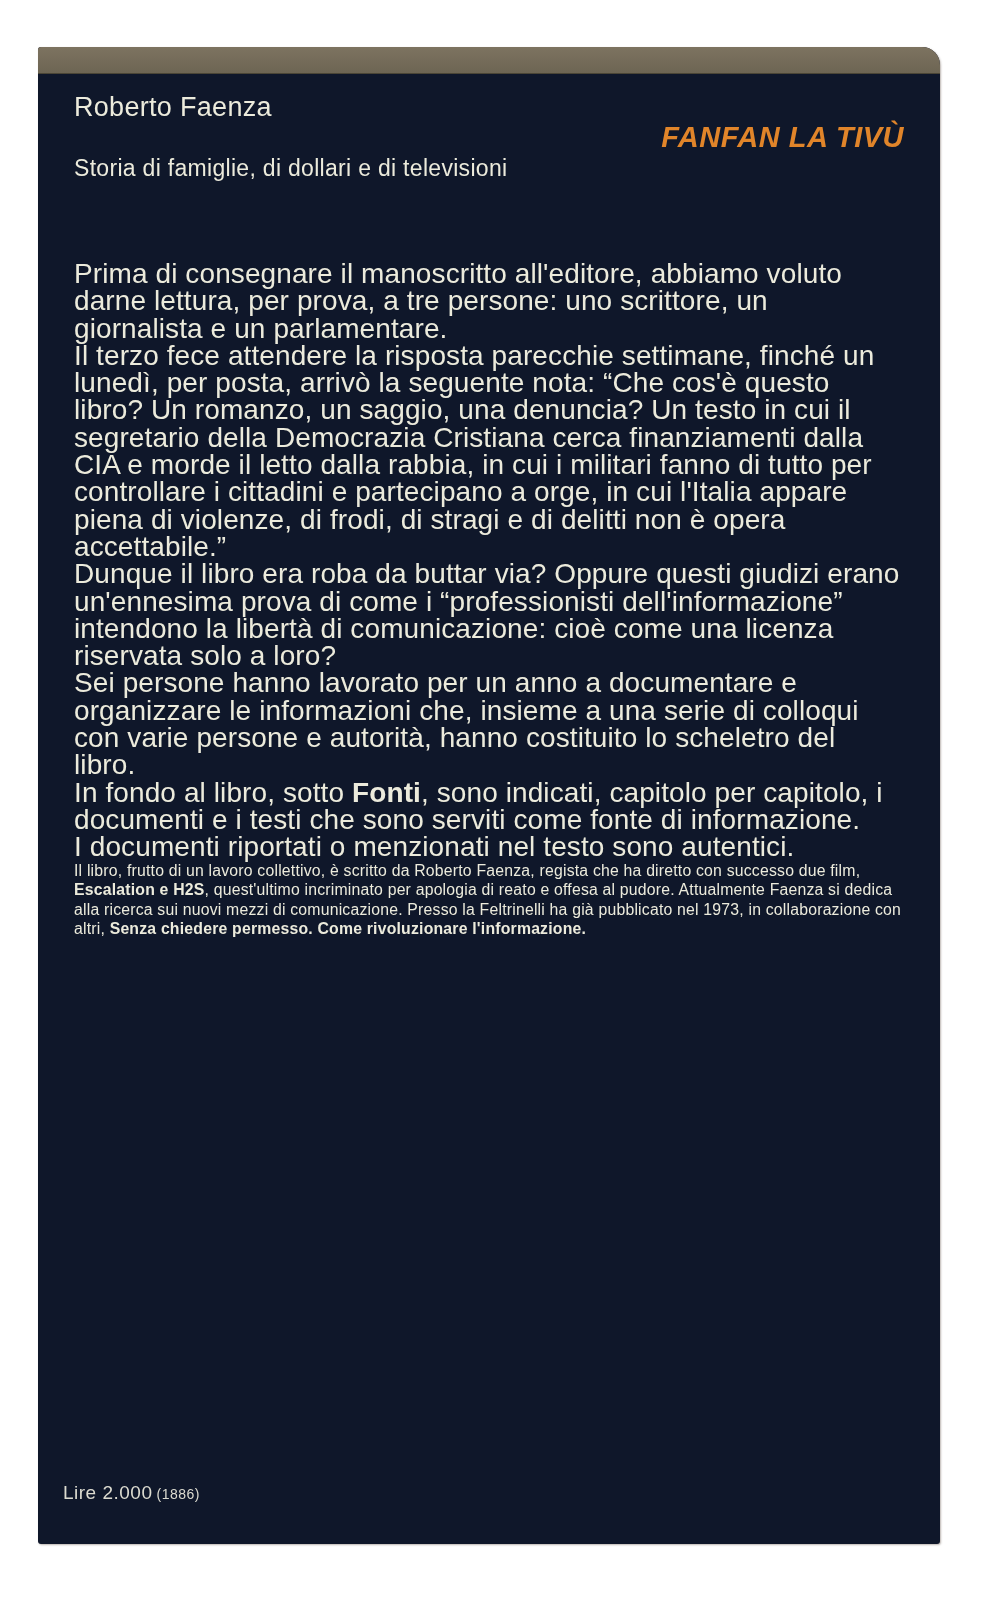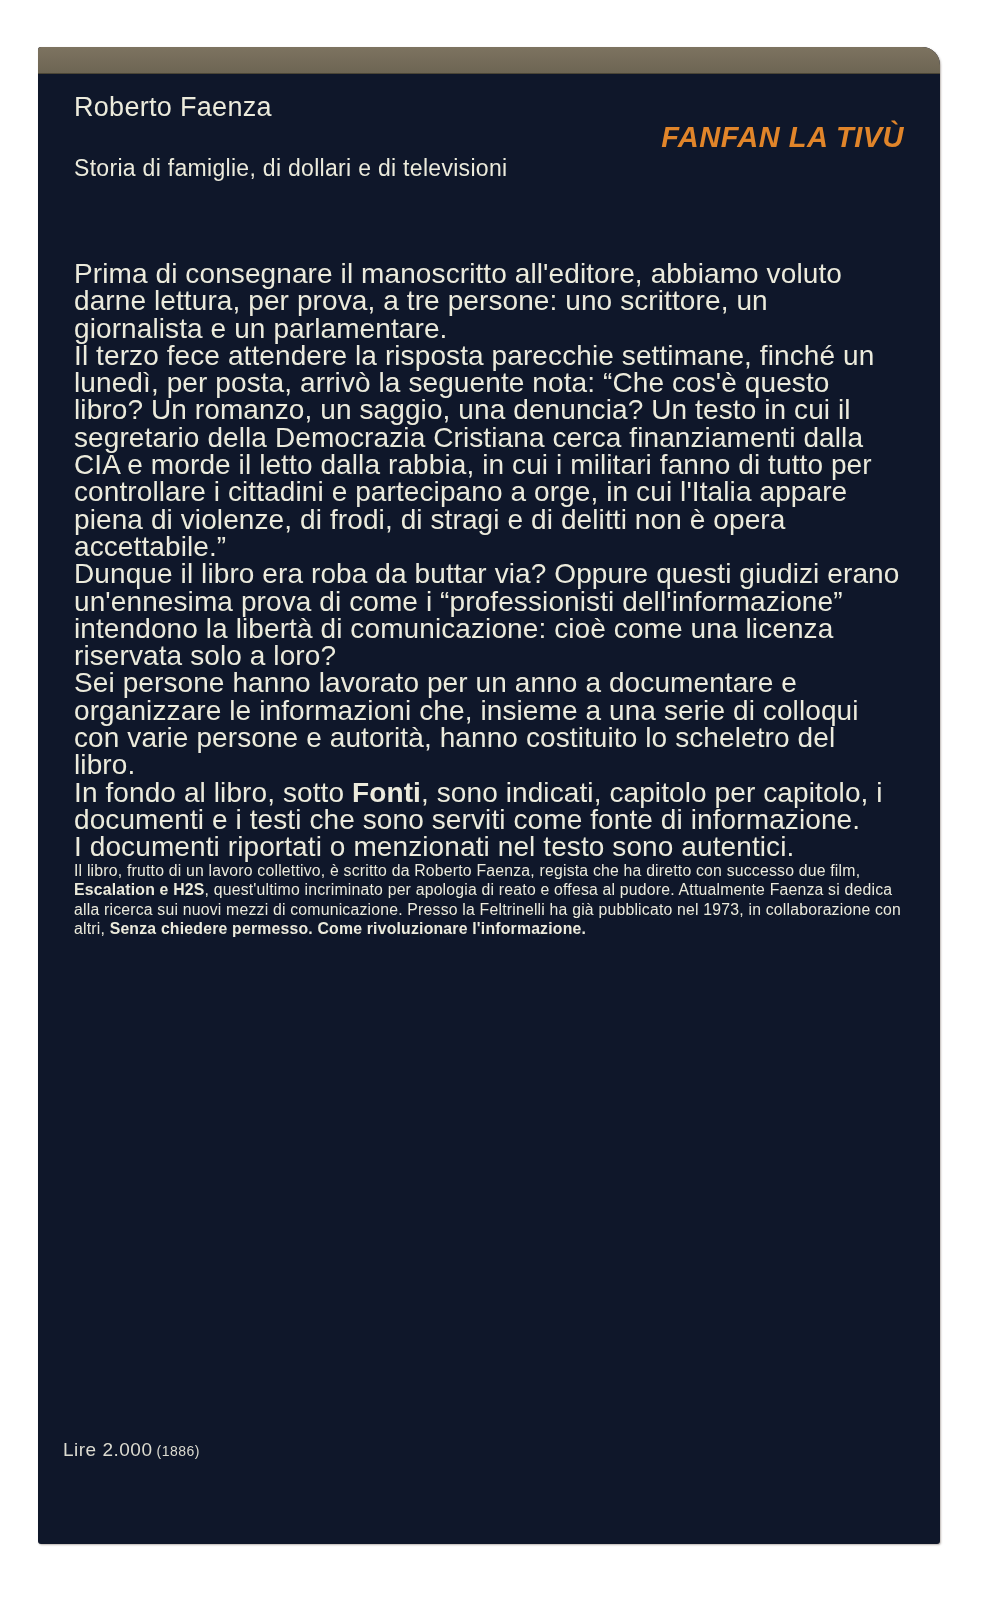--- a/index.html
+++ b/index.html
@@ -75,21 +75,21 @@
     .bio {
       font-size: 15.8px;
       line-height: 19.5px;
       letter-spacing: 0.2px;
     }
     .bio p { margin: 0; }
     .bold { font-weight: bold; }
     .price {
       position: absolute;
       left: 25px;
-      top: 1392px;
+      top: 1435px;
       color: #dcdbd0;
       font-size: 19px;
       letter-spacing: 0.5px;
     }
     .price .code {
       font-size: 14px;
       margin-left: 4px;
     }
   </style>
 </head>

